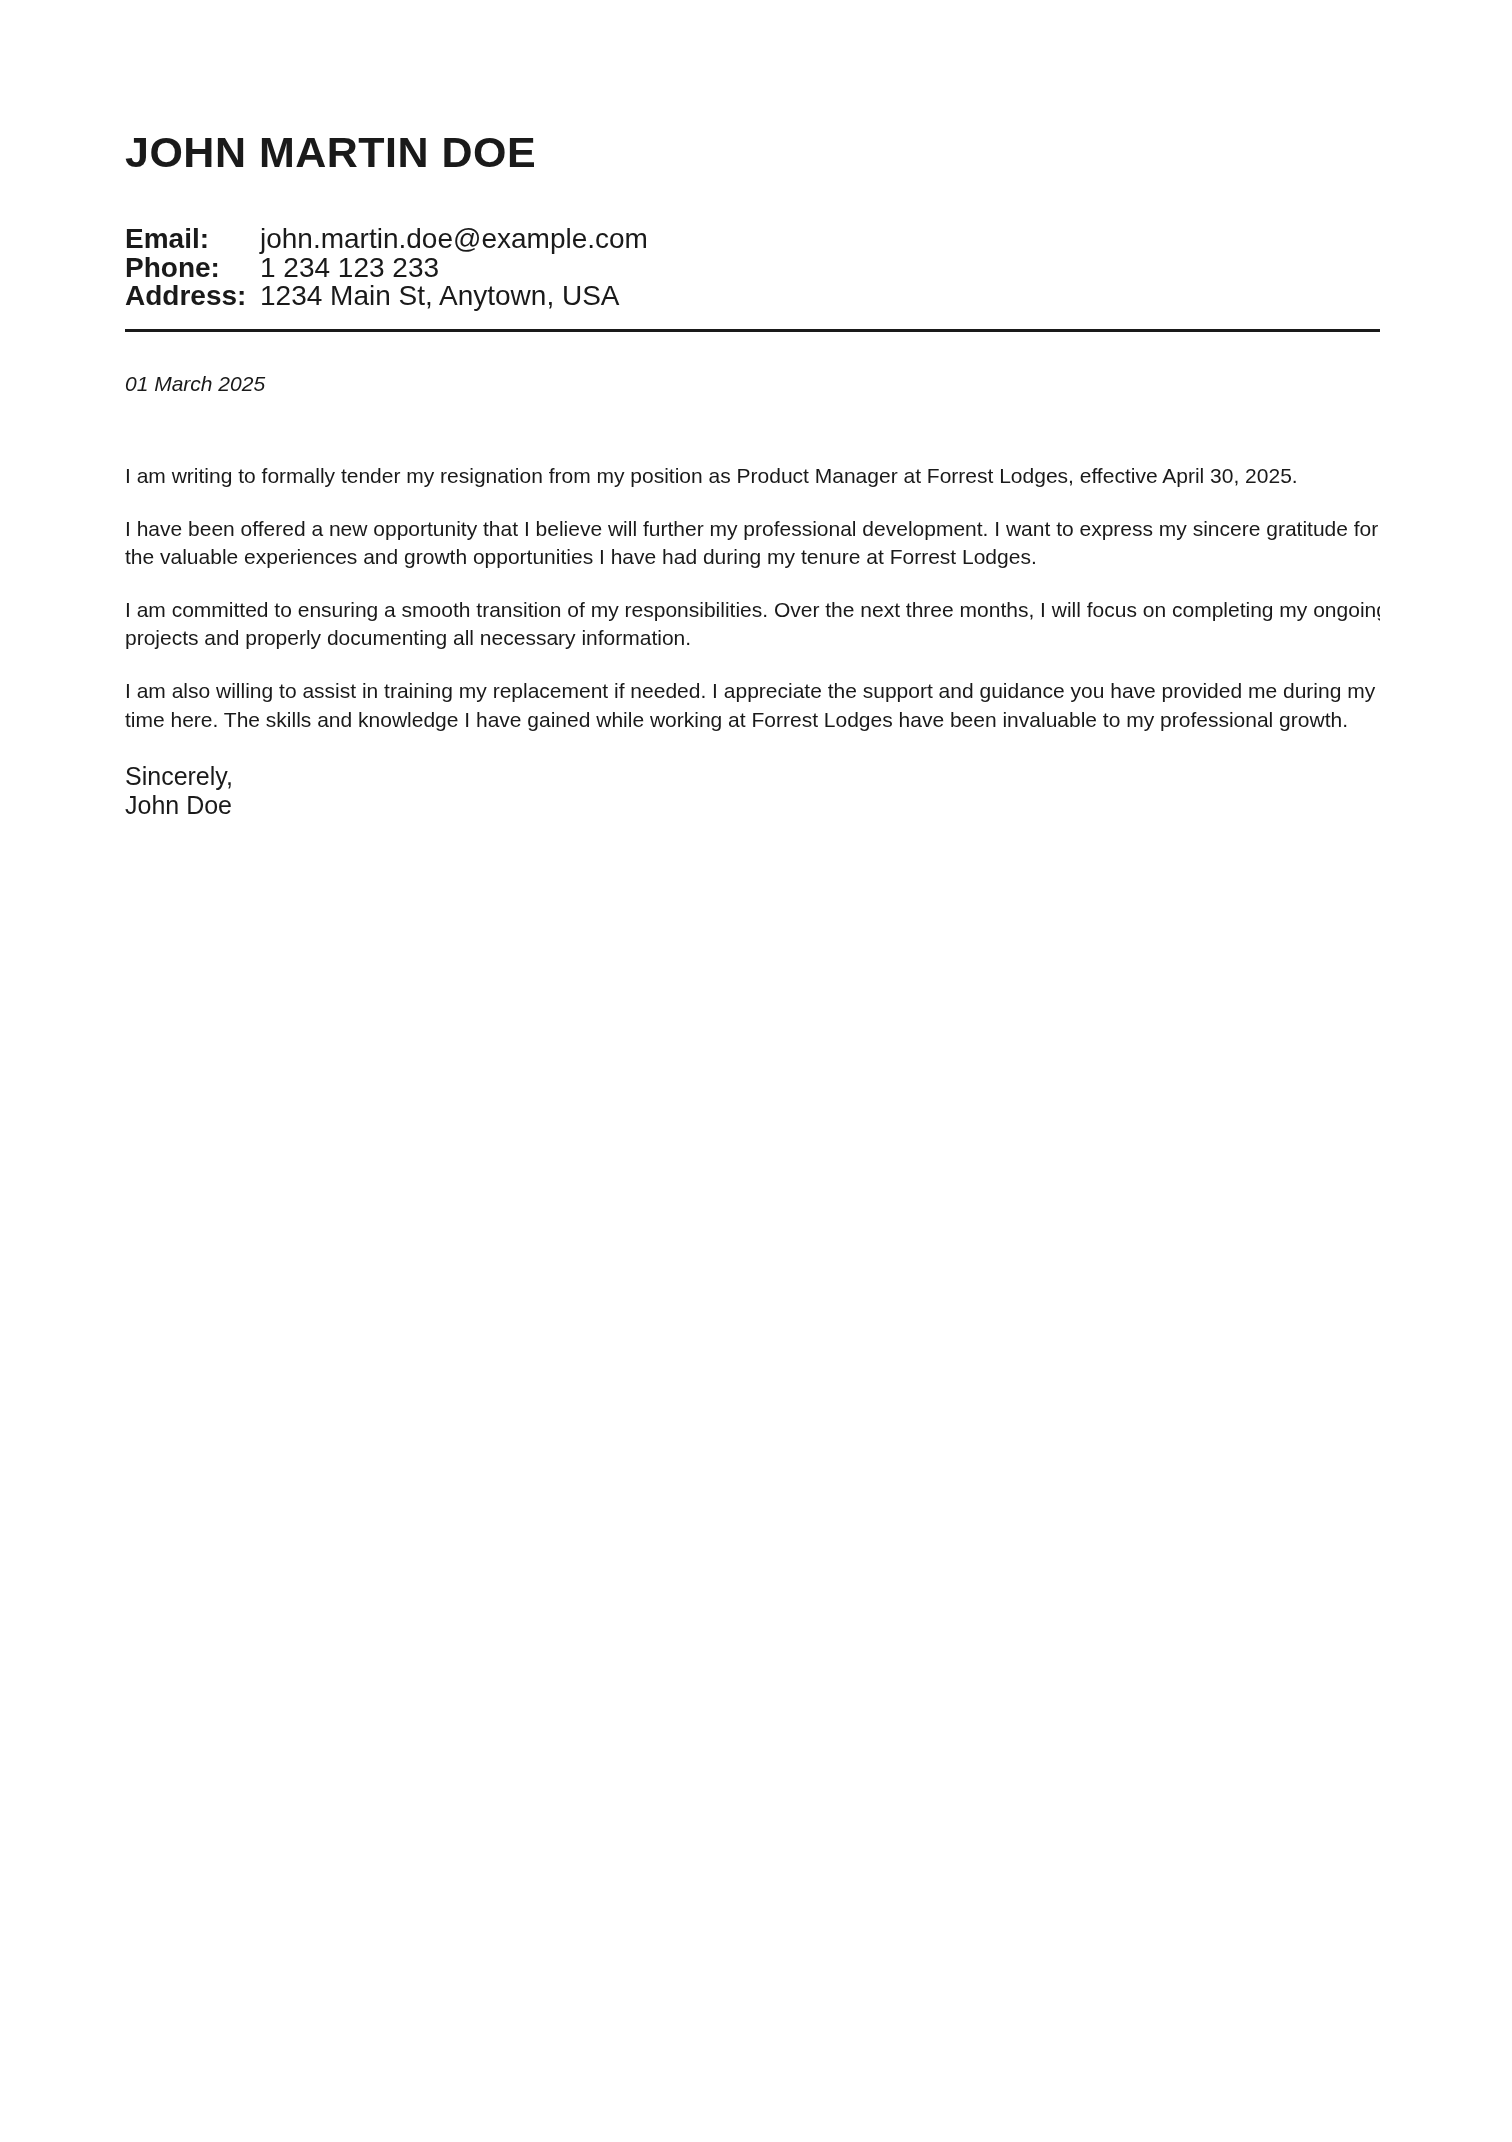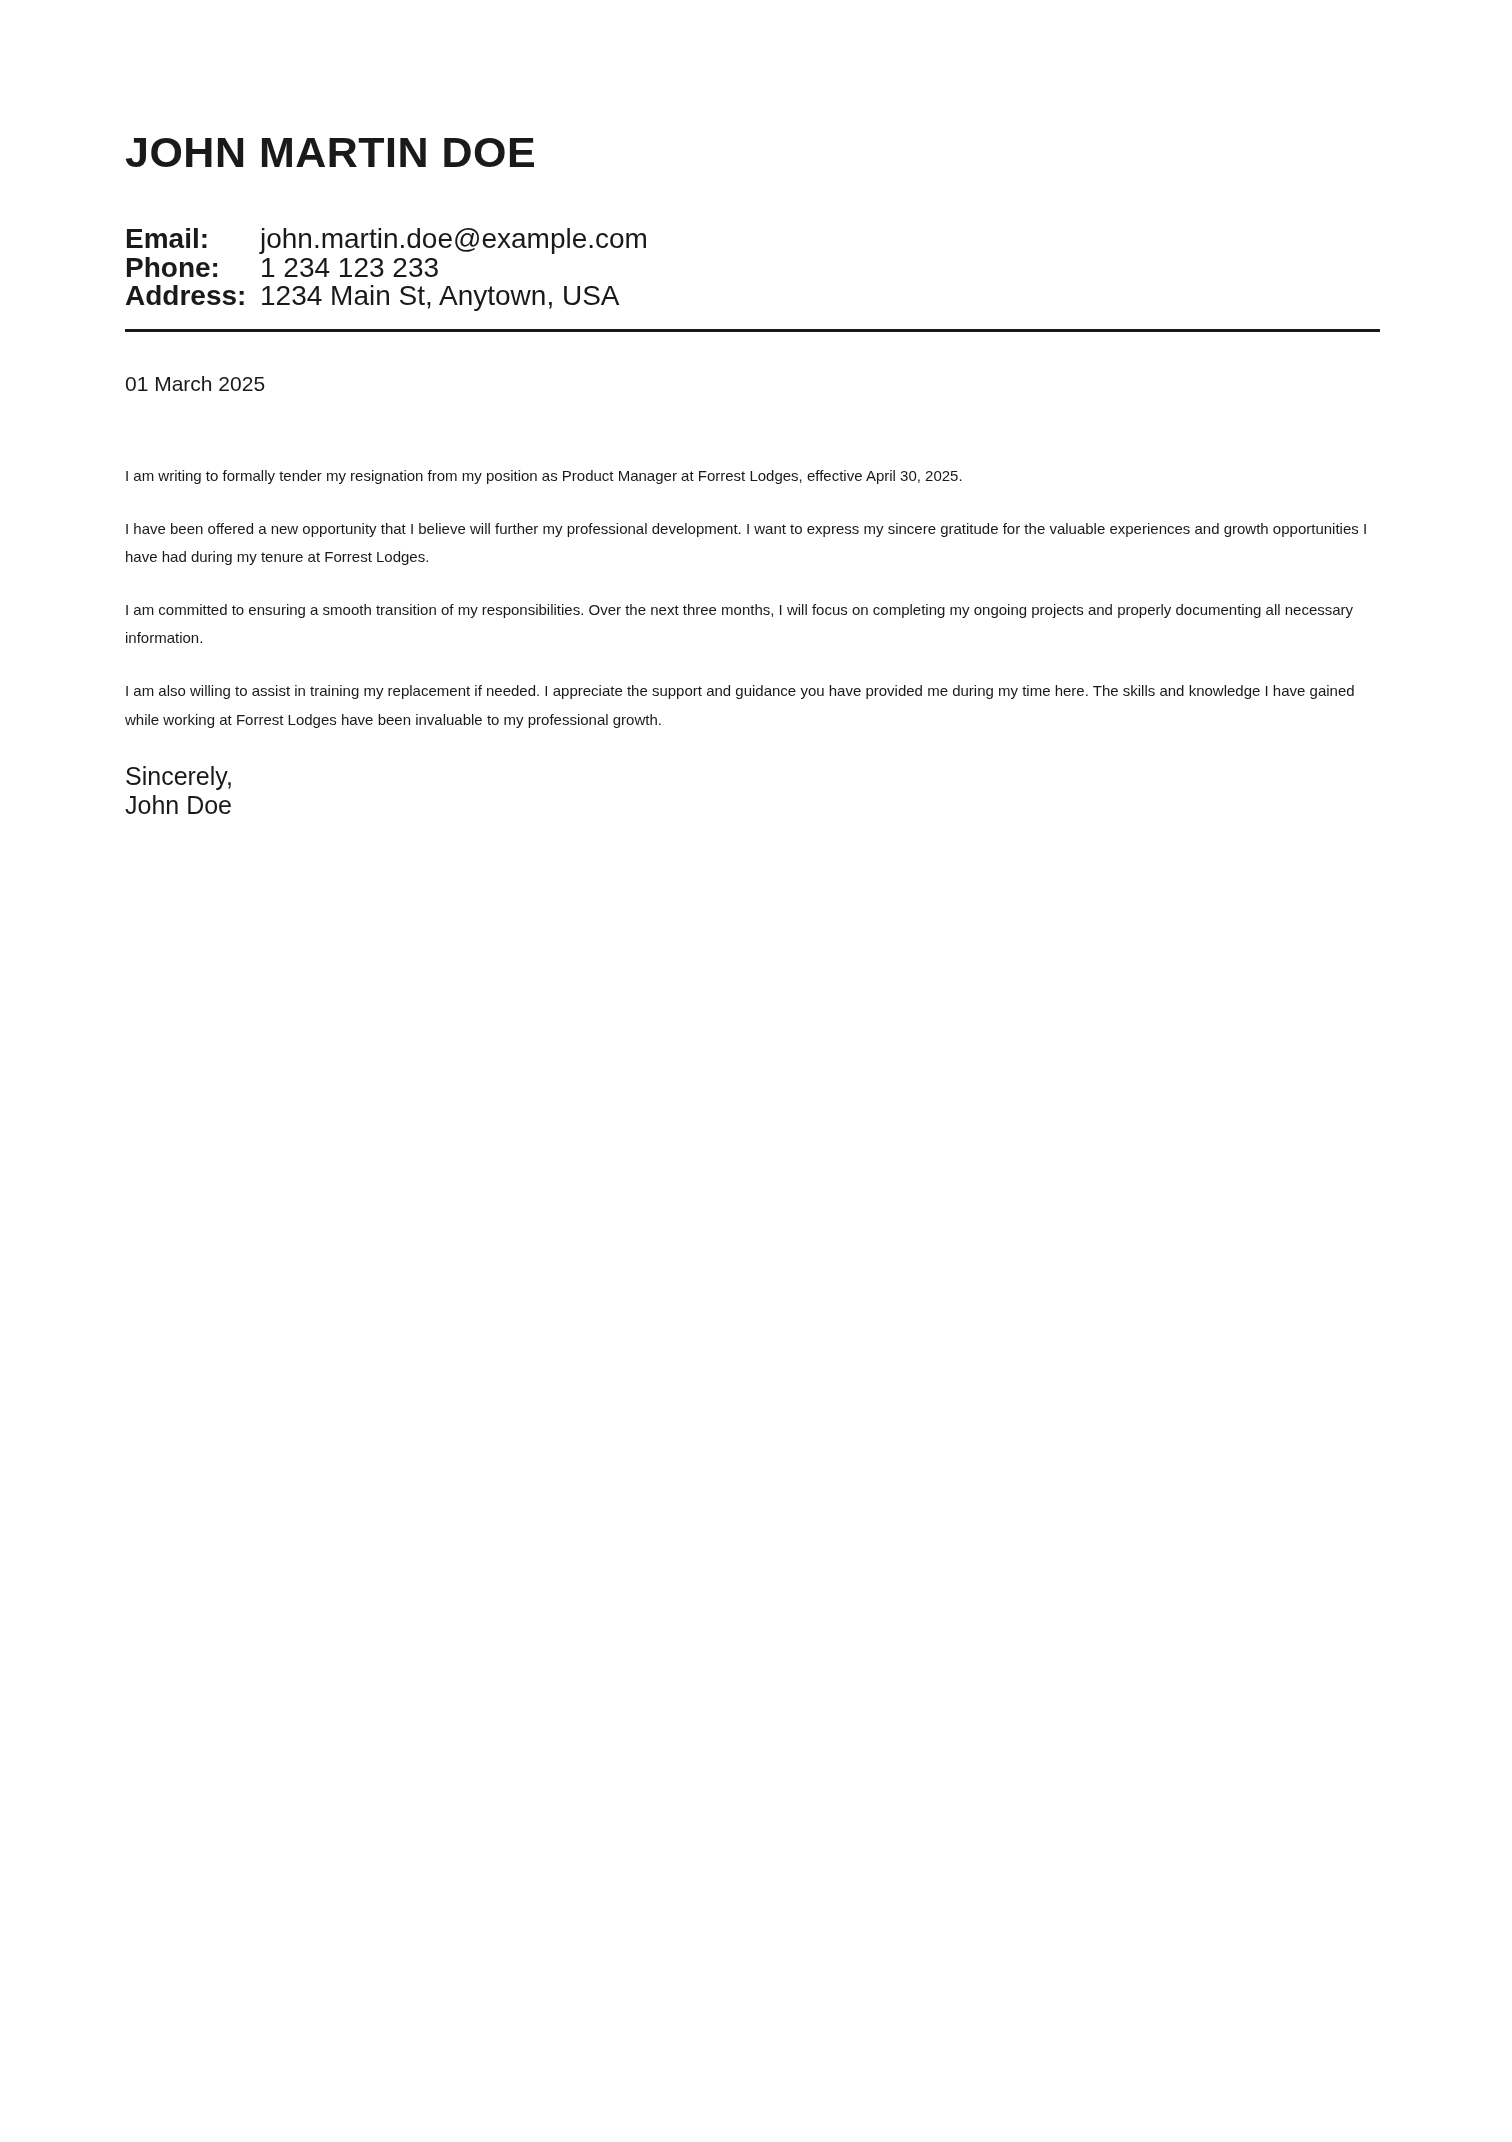--- a/index.html
+++ b/index.html
@@ -36,30 +36,31 @@
   .divider {
     height: 3px;
     background: #1a1a1a;
     margin-top: 18px;
     width: 100%;
   }
   .date-line {
     margin: 38px 0 7px 0;
     font-size: 21px;
     line-height: 28.6px;
+    font-style: italic;
   }
   .recipient {
     margin-top: 62px;
     font-size: 21px;
     line-height: 28.6px;
   }
   .body-block { margin-top: 64px; }
   .body-block p {
     margin: 14px 0 24px 0;
-    font-size: 15px;
+    font-size: 21px;
     line-height: 28.6px;
   }
   .signoff {
     font-size: 25px;
     line-height: 28.6px;
     margin-top: 28px;
   }
 </style>
 </head>
 <body>

